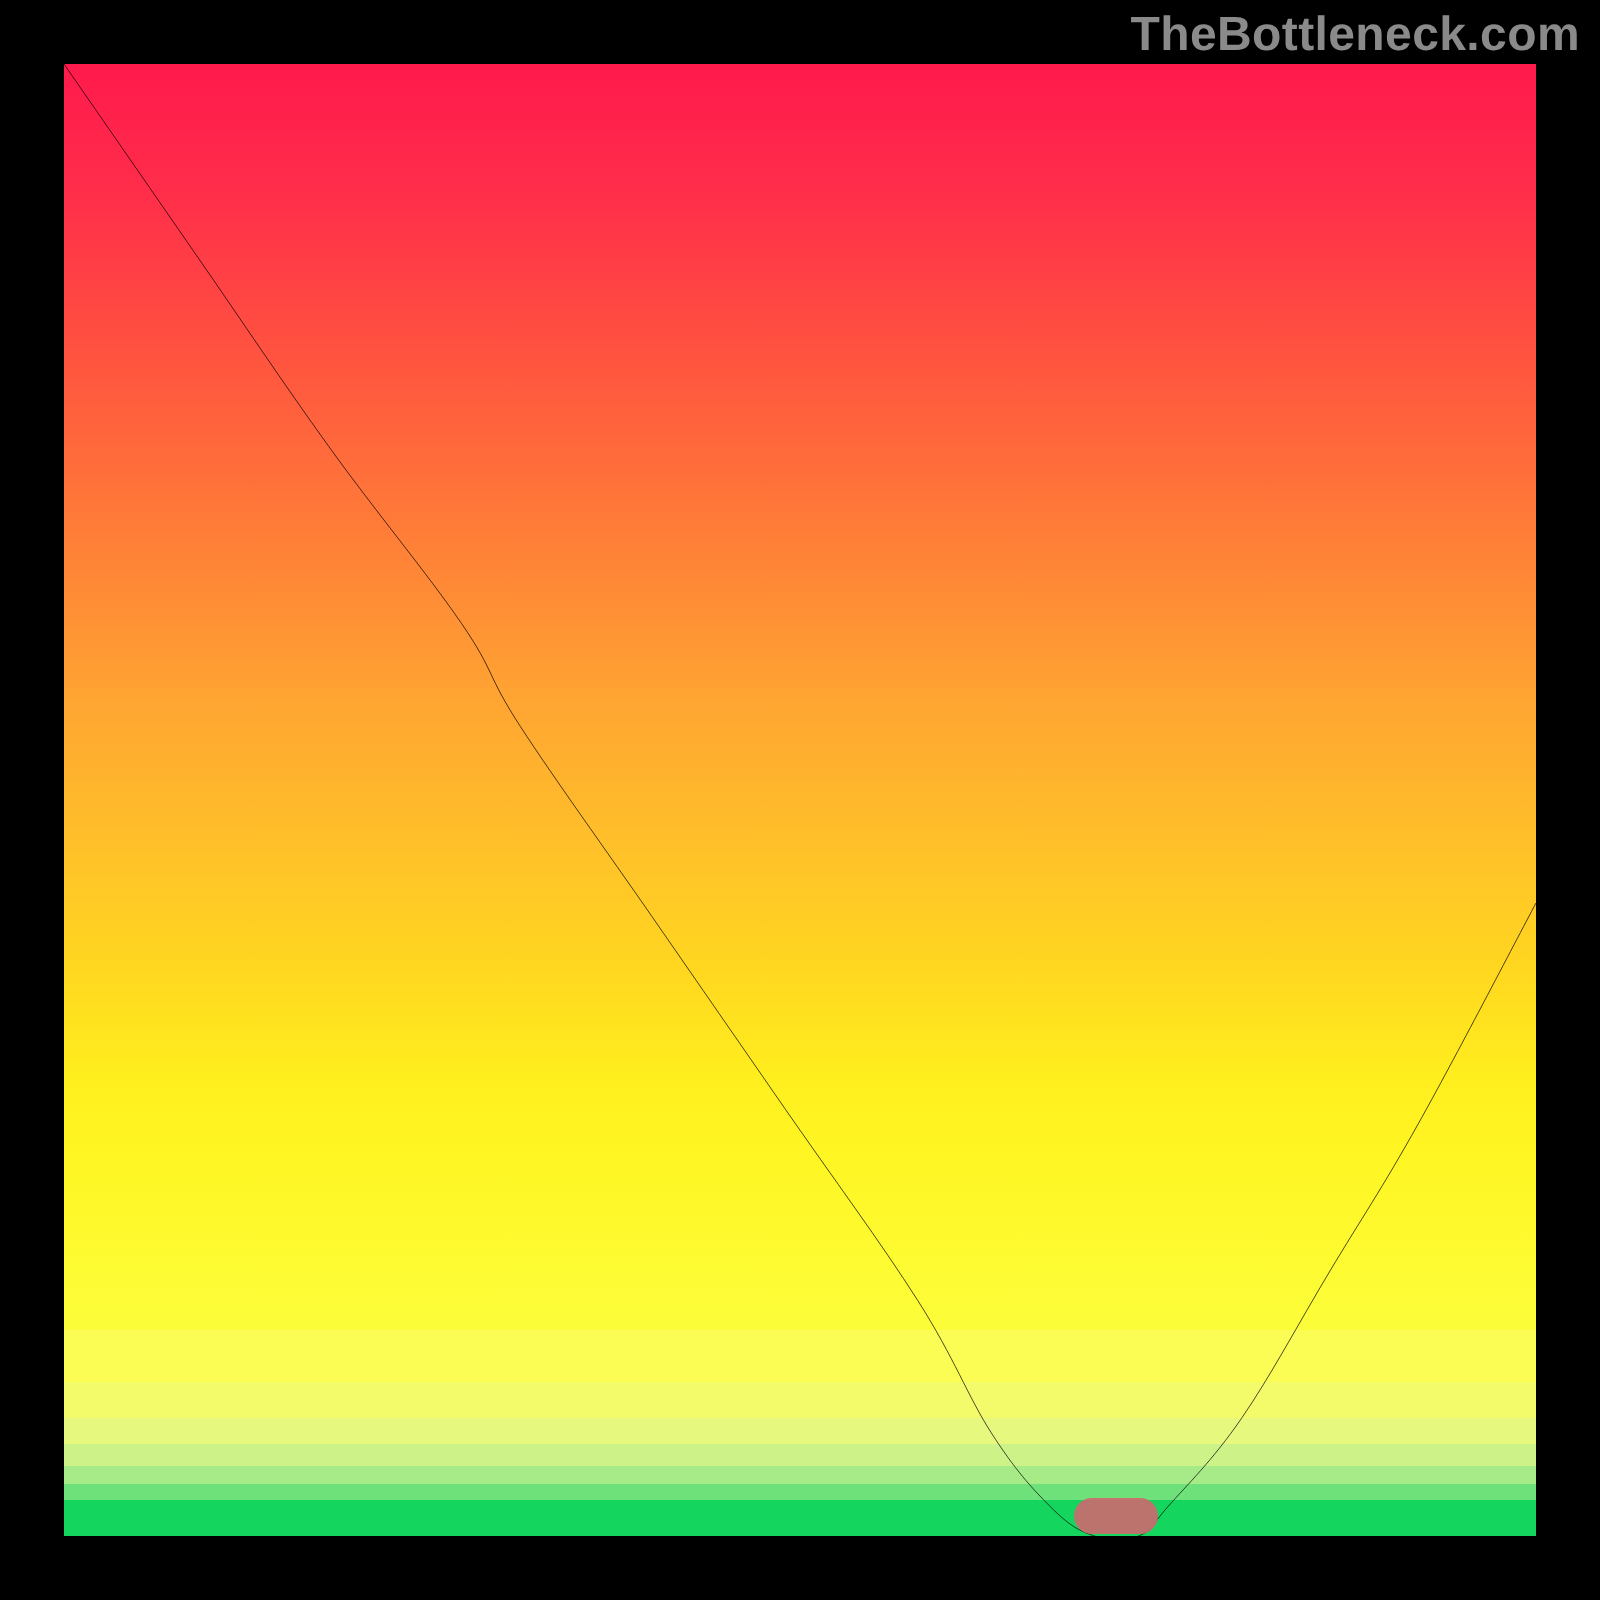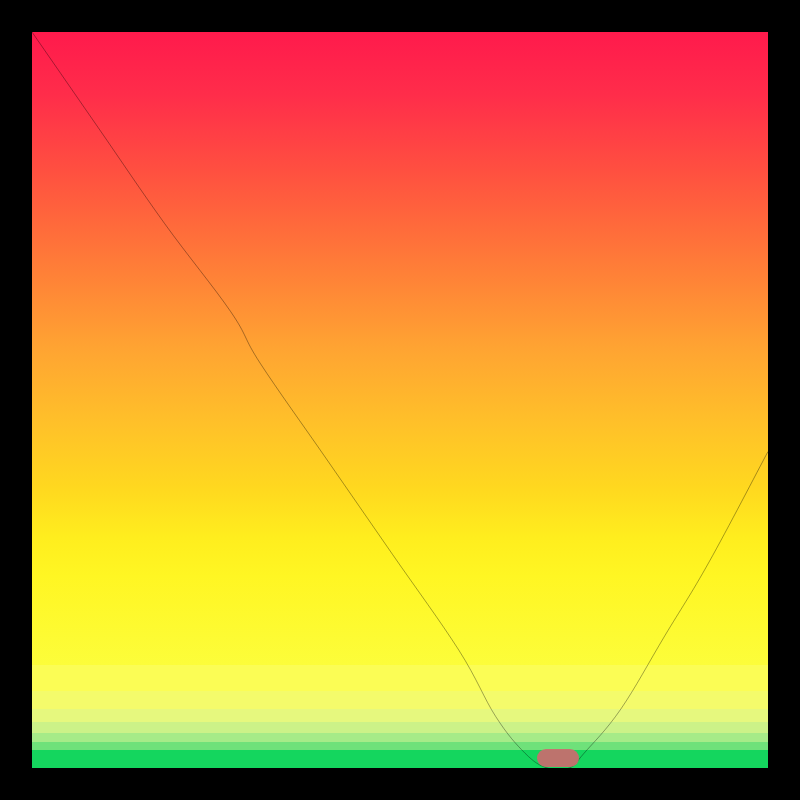--- a/index.html
+++ b/index.html
@@ -74,20 +74,21 @@
     border-radius: 9px;
     background: #cc6a6f;
     opacity: 0.92;
     transform: translate(-50%, -50%);
   }
 </style>
 </head>
 <body>
 
 <div class="frame">
+  <div class="watermark">TheBottleneck.com</div>
 
   <div class="plot">
     <div class="gradient-upper"></div>
     <div id="bands-container">
         <div class="band" style="top: 632.96px; height: 25.76px; background: rgb(251, 253, 85);"></div>
         <div class="band" style="top: 658.72px; height: 18.4px; background: rgb(244, 251, 107);"></div>
         <div class="band" style="top: 677.12px; height: 13.248px; background: rgb(230, 248, 126);"></div>
         <div class="band" style="top: 690.368px; height: 10.304px; background: rgb(204, 242, 136);"></div>
         <div class="band" style="top: 700.672px; height: 8.832px; background: rgb(166, 235, 136);"></div>
         <div class="band" style="top: 709.504px; height: 8.832px; background: rgb(111, 225, 122);"></div>

